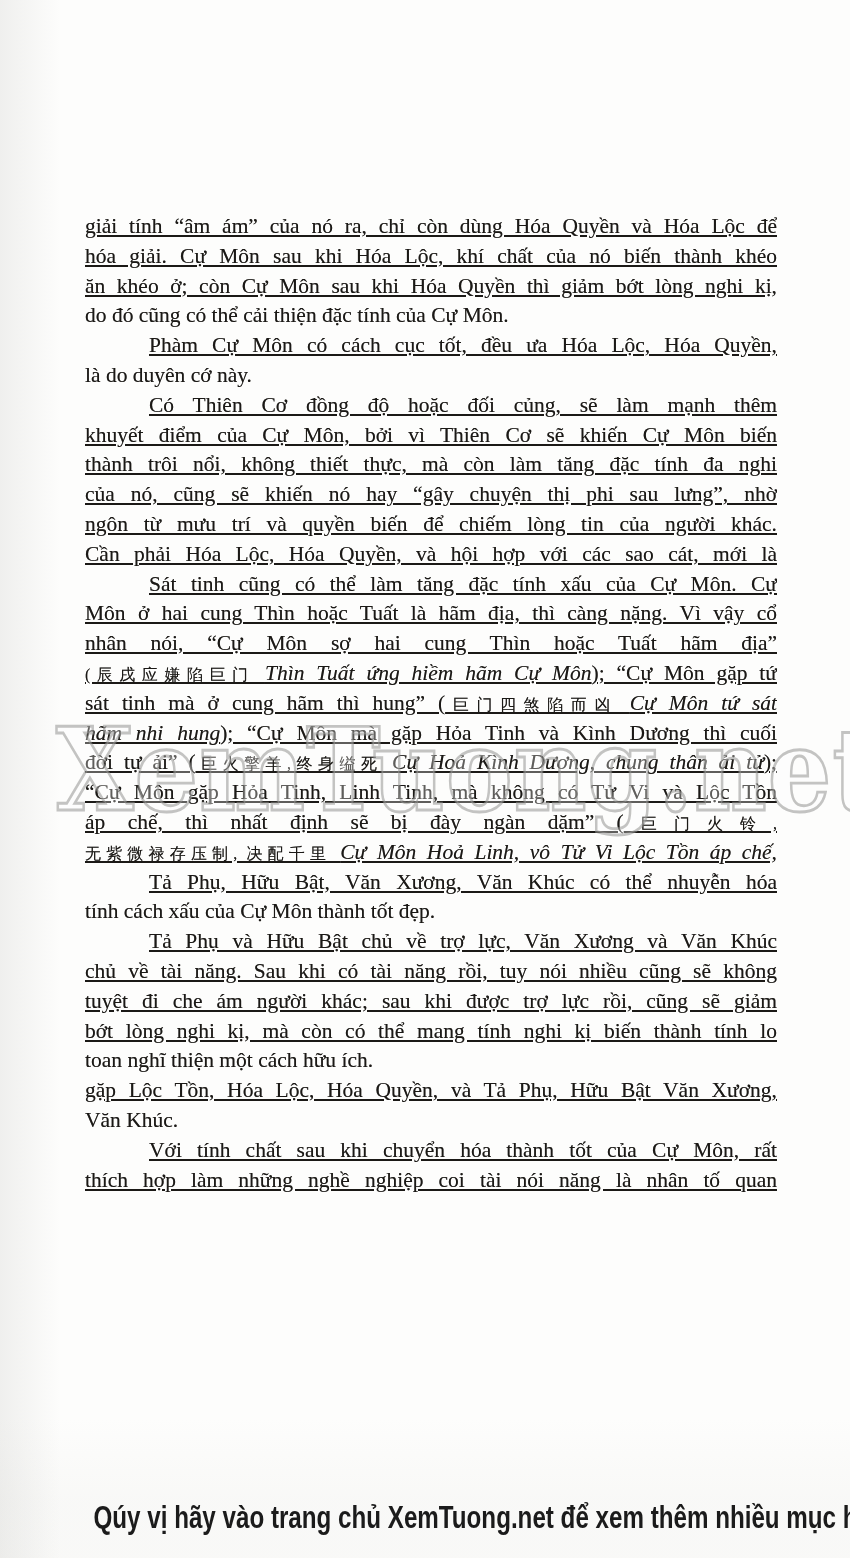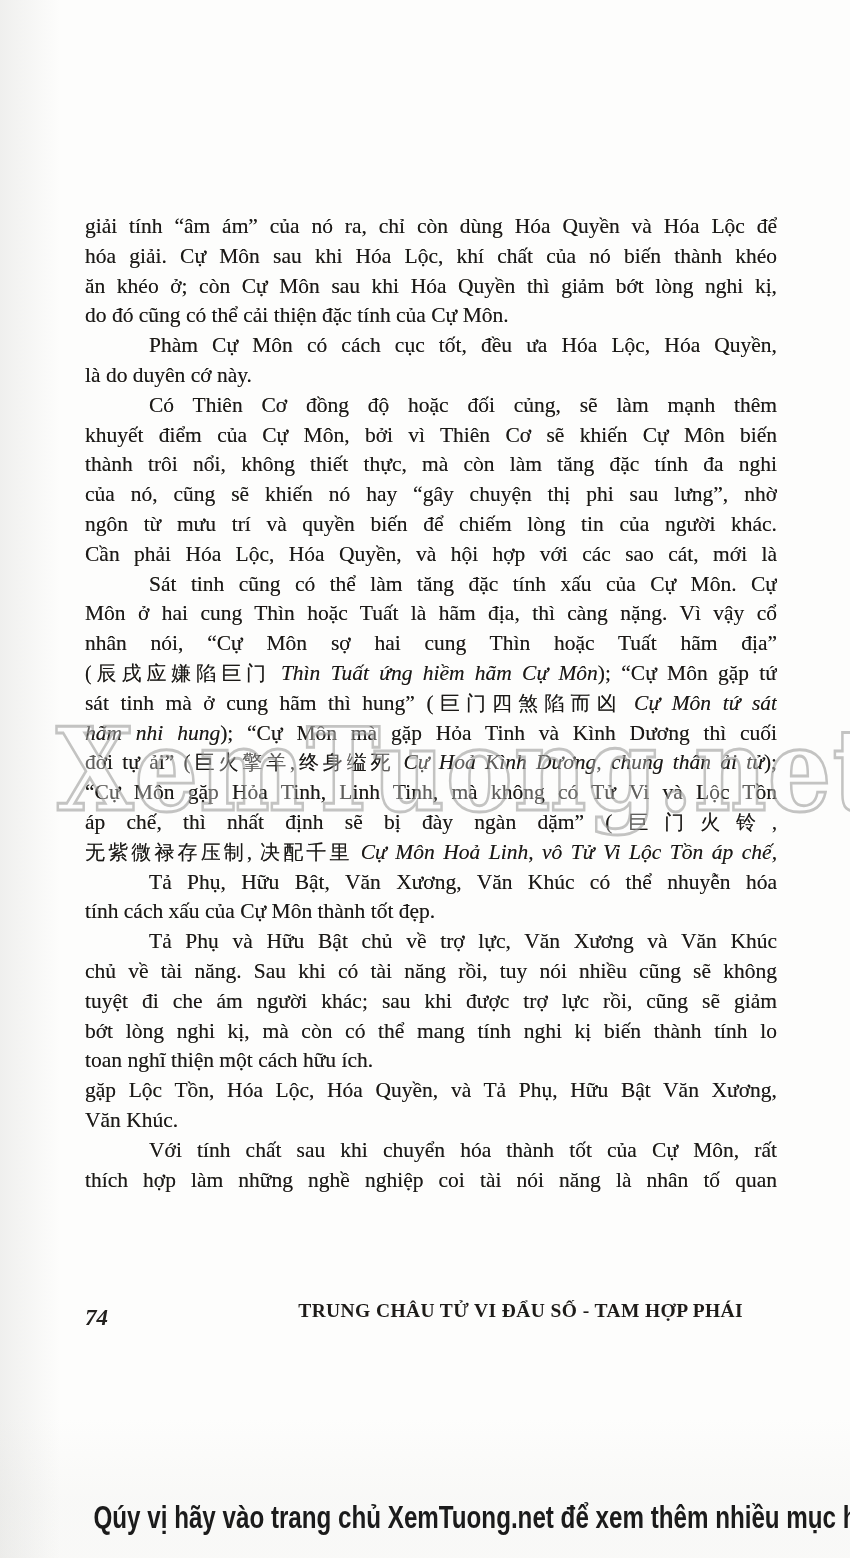--- a/index.html
+++ b/index.html
@@ -24,25 +24,25 @@
     color:#1b1916;
     z-index:2;
     text-shadow:0 0 0.4px rgba(30,28,25,0.55);
   }
   .line{
     font-size:21.5px;
     line-height:29.8px;
     height:29.8px;
     overflow:hidden;
   }
-  .line.just{text-align:justify;text-align-last:justify;}
+  .line.just{text-align:justify;text-align-last:justify;text-decoration:underline;}
   .line.indent{padding-left:64px;}
   .run-n{font-style:normal;}
   .run-i{font-style:italic;}
-  .run-c{font-size:20px;}
+  .run-c{font-size:16px;}
   .watermark{
     position:absolute;left:56px;top:702px;width:738px;
     text-align:center;
     font-family:"DejaVu Serif", serif;
     font-weight:bold;
     font-size:100px;
     letter-spacing:1px;
     color:rgba(255,255,255,0.30);
     -webkit-text-stroke:2.5px rgba(148,148,146,0.55);
     transform:scaleY(1.15);
@@ -114,18 +114,14 @@
       <div class="line just"><span class="run-n">chủ về tài năng. Sau khi có tài năng rồi, tuy nói nhiều cũng sẽ không</span></div>
       <div class="line just"><span class="run-n">tuyệt đi che ám người khác; sau khi được trợ lực rồi, cũng sẽ giảm</span></div>
       <div class="line just"><span class="run-n">bớt lòng nghi kị, mà còn có thể mang tính nghi kị biến thành tính lo</span></div>
       <div class="line"><span class="run-n">toan nghĩ thiện một cách hữu ích.</span></div>
       <div class="line just"><span class="run-n">gặp Lộc Tồn, Hóa Lộc, Hóa Quyền, và Tả Phụ, Hữu Bật Văn Xương,</span></div>
       <div class="line"><span class="run-n">Văn Khúc.</span></div>
       <div class="line just indent"><span class="run-n">Với tính chất sau khi chuyển hóa thành tốt của Cự Môn, rất</span></div>
       <div class="line just"><span class="run-n">thích hợp làm những nghề nghiệp coi tài nói năng là nhân tố quan</span></div>
     </div>
   <div class="watermark">XemTuong.net</div>
-  <div class="footer">
-    <span class="pagenum">74</span>
-    <span class="booktitle">TRUNG CHÂU TỬ VI ĐẨU SỐ - TAM HỢP PHÁI</span>
-  </div>
   <div class="caption">Qúy vị hãy vào trang chủ XemTuong.net để xem thêm nhiều mục hay khác</div>
 </div>
 
 </body></html>

